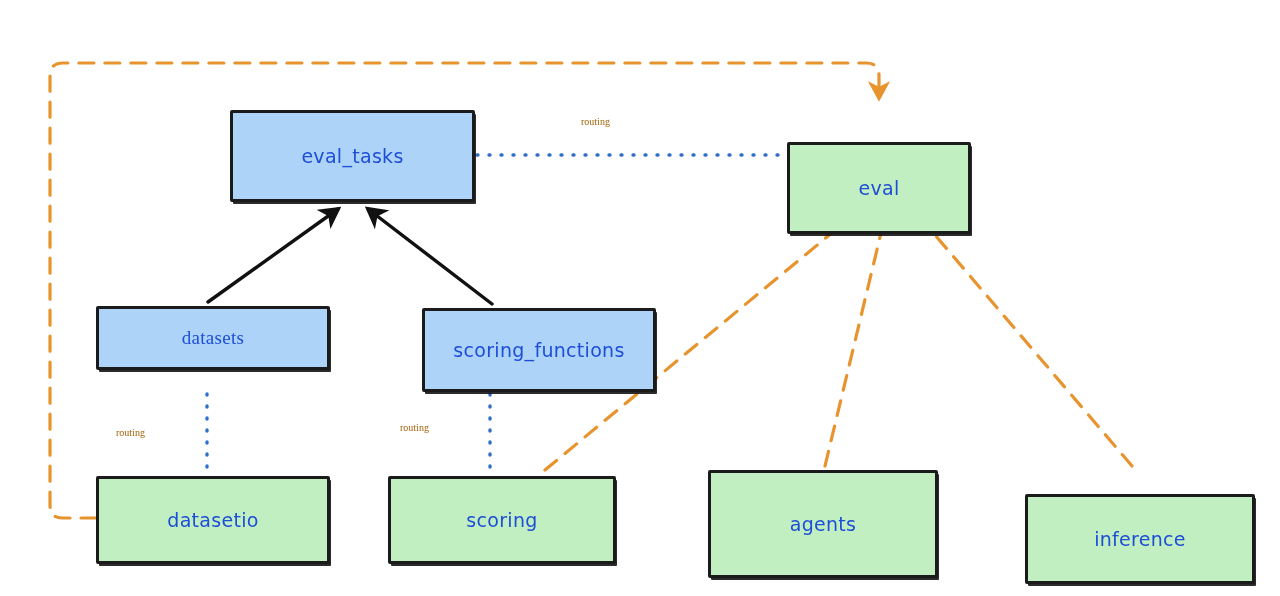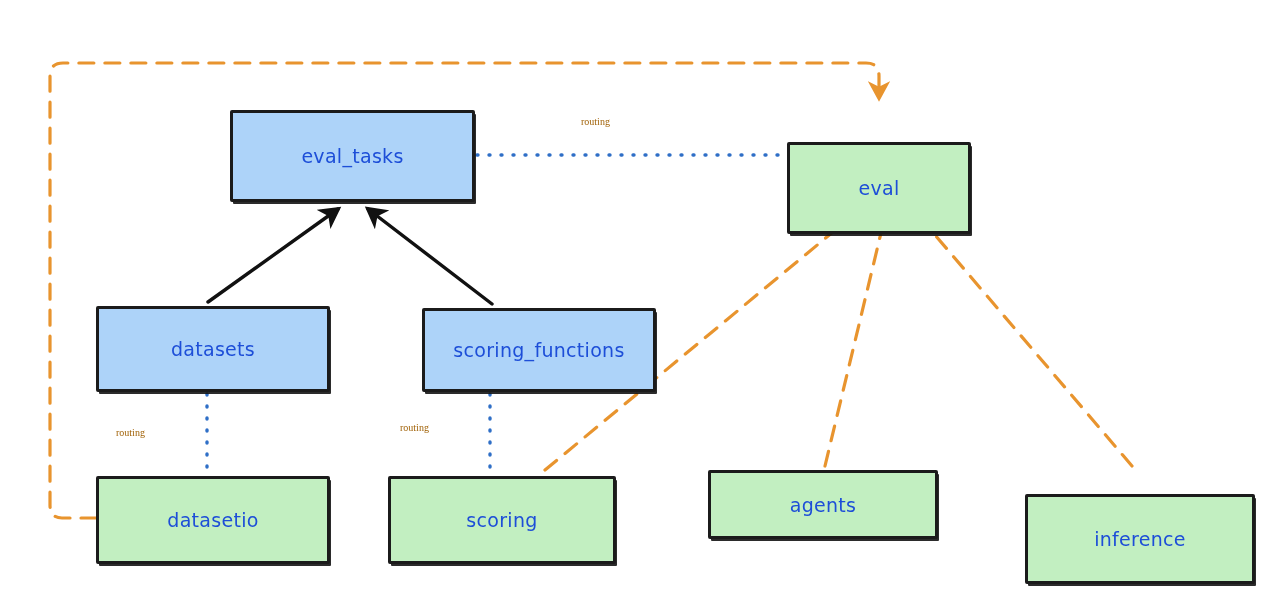--- a/index.html
+++ b/index.html
@@ -96,37 +96,37 @@
   </svg>
 
   <div class="node blue" style="left:230px; top:110px; width:245px; height:92px;">
     <span class="node-label">eval_tasks</span>
   </div>
 
   <div class="node green" style="left:787px; top:110px; width:184px; height:92px;margin-top:32px;">
     <span class="node-label">eval</span>
   </div>
 
-  <div class="node blue" style="left:96px; top:306px; width:234px; height:86px;">
+  <div class="node blue" style="left:96px; top:306px; width:234px; height:64px;font-family:Liberation Serif, serif;">
     <span class="node-label">datasets</span>
   </div>
 
   <div class="node blue" style="left:378px; top:308px; width:234px; height:84px;margin-left:44px;">
     <span class="node-label">scoring_functions</span>
   </div>
 
   <div class="node green" style="left:96px; top:476px; width:234px; height:88px;">
     <span class="node-label">datasetio</span>
   </div>
 
   <div class="node green" style="left:388px; top:476px; width:228px; height:88px;">
     <span class="node-label">scoring</span>
   </div>
 
-  <div class="node green" style="left:708px; top:470px; width:230px; height:69px;">
+  <div class="node green" style="left:708px; top:470px; width:230px; height:108px;">
     <span class="node-label">agents</span>
   </div>
 
   <div class="node green" style="left:1025px; top:470px; width:230px; height:90px;margin-top:24px;">
     <span class="node-label">inference</span>
   </div>
 
   <div class="edge-label" style="left:578px; top:116px;">routing</div>
 
   <div class="edge-label" style="left:113px; top:427px;">routing</div>

